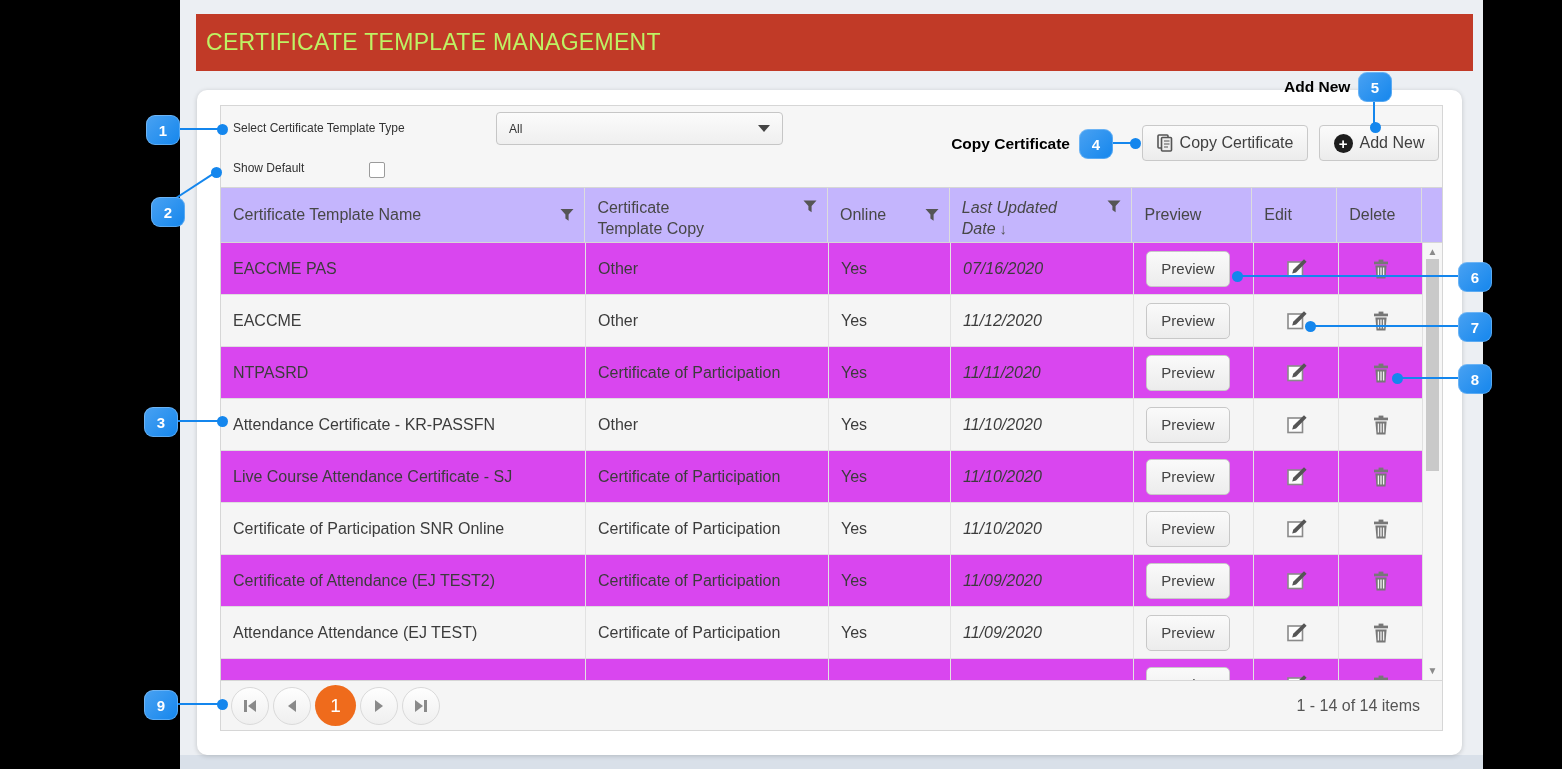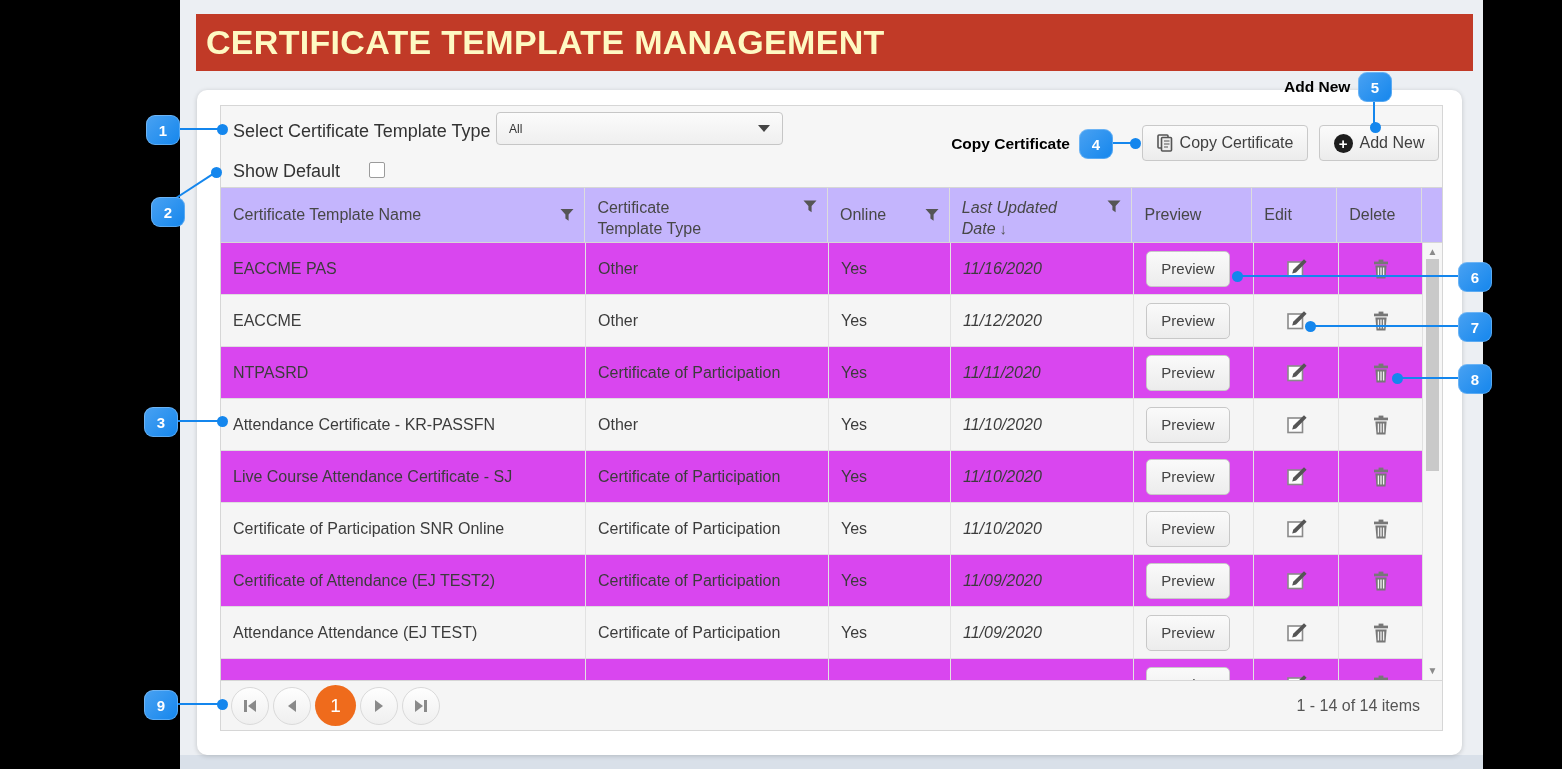--- a/index.html
+++ b/index.html
@@ -8,34 +8,34 @@
     position:relative; width:1562px; height:769px; overflow:hidden;
     font-family:"Liberation Sans", sans-serif; background:#000; color:#3e3e3e;
   }
   .center-panel { position:absolute; left:180px; top:0; width:1303px; height:769px; background:#ECEFF3; }
   .bottom-strip { position:absolute; left:180px; top:755px; width:1303px; height:14px; background:#D9E0E9; }
 
   .red-header {
     position:absolute; left:196px; top:14px; width:1277px; height:57px;
     background:#C13A27; display:flex; align-items:center; padding-left:10px;
   }
-  .red-header .title { color:#fef9c3; font-size:34px; font-weight:700; letter-spacing:.3px; }
+  .red-header .title { color:#bef264; font-size:23px; font-weight:400; letter-spacing:.3px; }
 
   .card {
     position:absolute; left:197px; top:90px; width:1265px; height:665px;
     background:#fff; border-radius:10px; box-shadow:0 1px 5px rgba(0,0,0,.18);
   }
 
   .grid {
     position:absolute; left:220px; top:105px; width:1223px;
     background:#fff; border:1px solid #D6D6D6;
   }
   
   .gtoolbar { position:relative; height:81px; background:#F6F6F6; }
-  .lbl { font-size:18px; color:#333; }
+  .lbl { font-size:12px; color:#333; }
   .select-label { position:absolute; left:12px; top:15px; }
   .dropdown {
     position:absolute; left:275px; top:6px; width:287px; height:33px;
     border:1px solid #C6C6C6; border-radius:4px;
     background:linear-gradient(#FBFBFB,#EFEFEF);
     display:flex; align-items:center; padding:0 12px; cursor:pointer;
   }
   .dropdown .dd-value { font-size:12px; color:#333; flex:1; }
   .dd-arrow { width:0; height:0; border-left:6px solid transparent; border-right:6px solid transparent; border-top:7px solid #444; }
   .show-default-label { position:absolute; left:12px; top:55px; }
@@ -166,21 +166,21 @@
     <div class="hrow">
       <div class="hcell col-name">
         <span class="hlabel">Certificate Template Name</span>
         <span class="funnel mid">
           <svg width="14" height="13" viewBox="0 0 14 13">
               <path d="M0.5 0.5 H13.5 L8.6 6 V12.2 L5.4 10 V6 Z" fill="#555"></path>
             </svg>
         </span>
       </div>
       <div class="hcell col-type top narrowlabel">
-        <span class="hlabel">Certificate Template Type</span>
+        <span class="hlabel">Certificate Template Copy</span>
         <span class="funnel topr">
           <svg width="14" height="13" viewBox="0 0 14 13">
               <path d="M0.5 0.5 H13.5 L8.6 6 V12.2 L5.4 10 V6 Z" fill="#555"></path>
             </svg>
         </span>
       </div>
       <div class="hcell col-active">
         <span class="hlabel">Online</span>
         <span class="funnel mid">
           <svg width="14" height="13" viewBox="0 0 14 13">
@@ -214,21 +214,21 @@
     <div class="cell col-name">
               <span>EACCME PAS</span>
             </div>
     <div class="cell col-type">
               <span>Other</span>
             </div>
     <div class="cell col-active">
               <span>Yes</span>
             </div>
     <div class="cell col-date">
-              <span>11/16/2020</span>
+              <span>07/16/2020</span>
             </div>
     <div class="cell col-preview">
       <button class="preview-btn">Preview</button>
     </div>
     <div class="cell col-edit">
       <span class="icon-btn">
         <svg width="23" height="23" viewBox="0 0 23 23">
                   <rect x="3" y="5" width="14.5" height="14.5" fill="#FDFDFD" stroke="#8A8A8A" stroke-width="1.6"></rect>
                   <path d="M19 2.2 L21.6 4.8 L11 15.4 L7.2 16.4 L8.2 12.8 Z" fill="#555"></path>
                 </svg>

